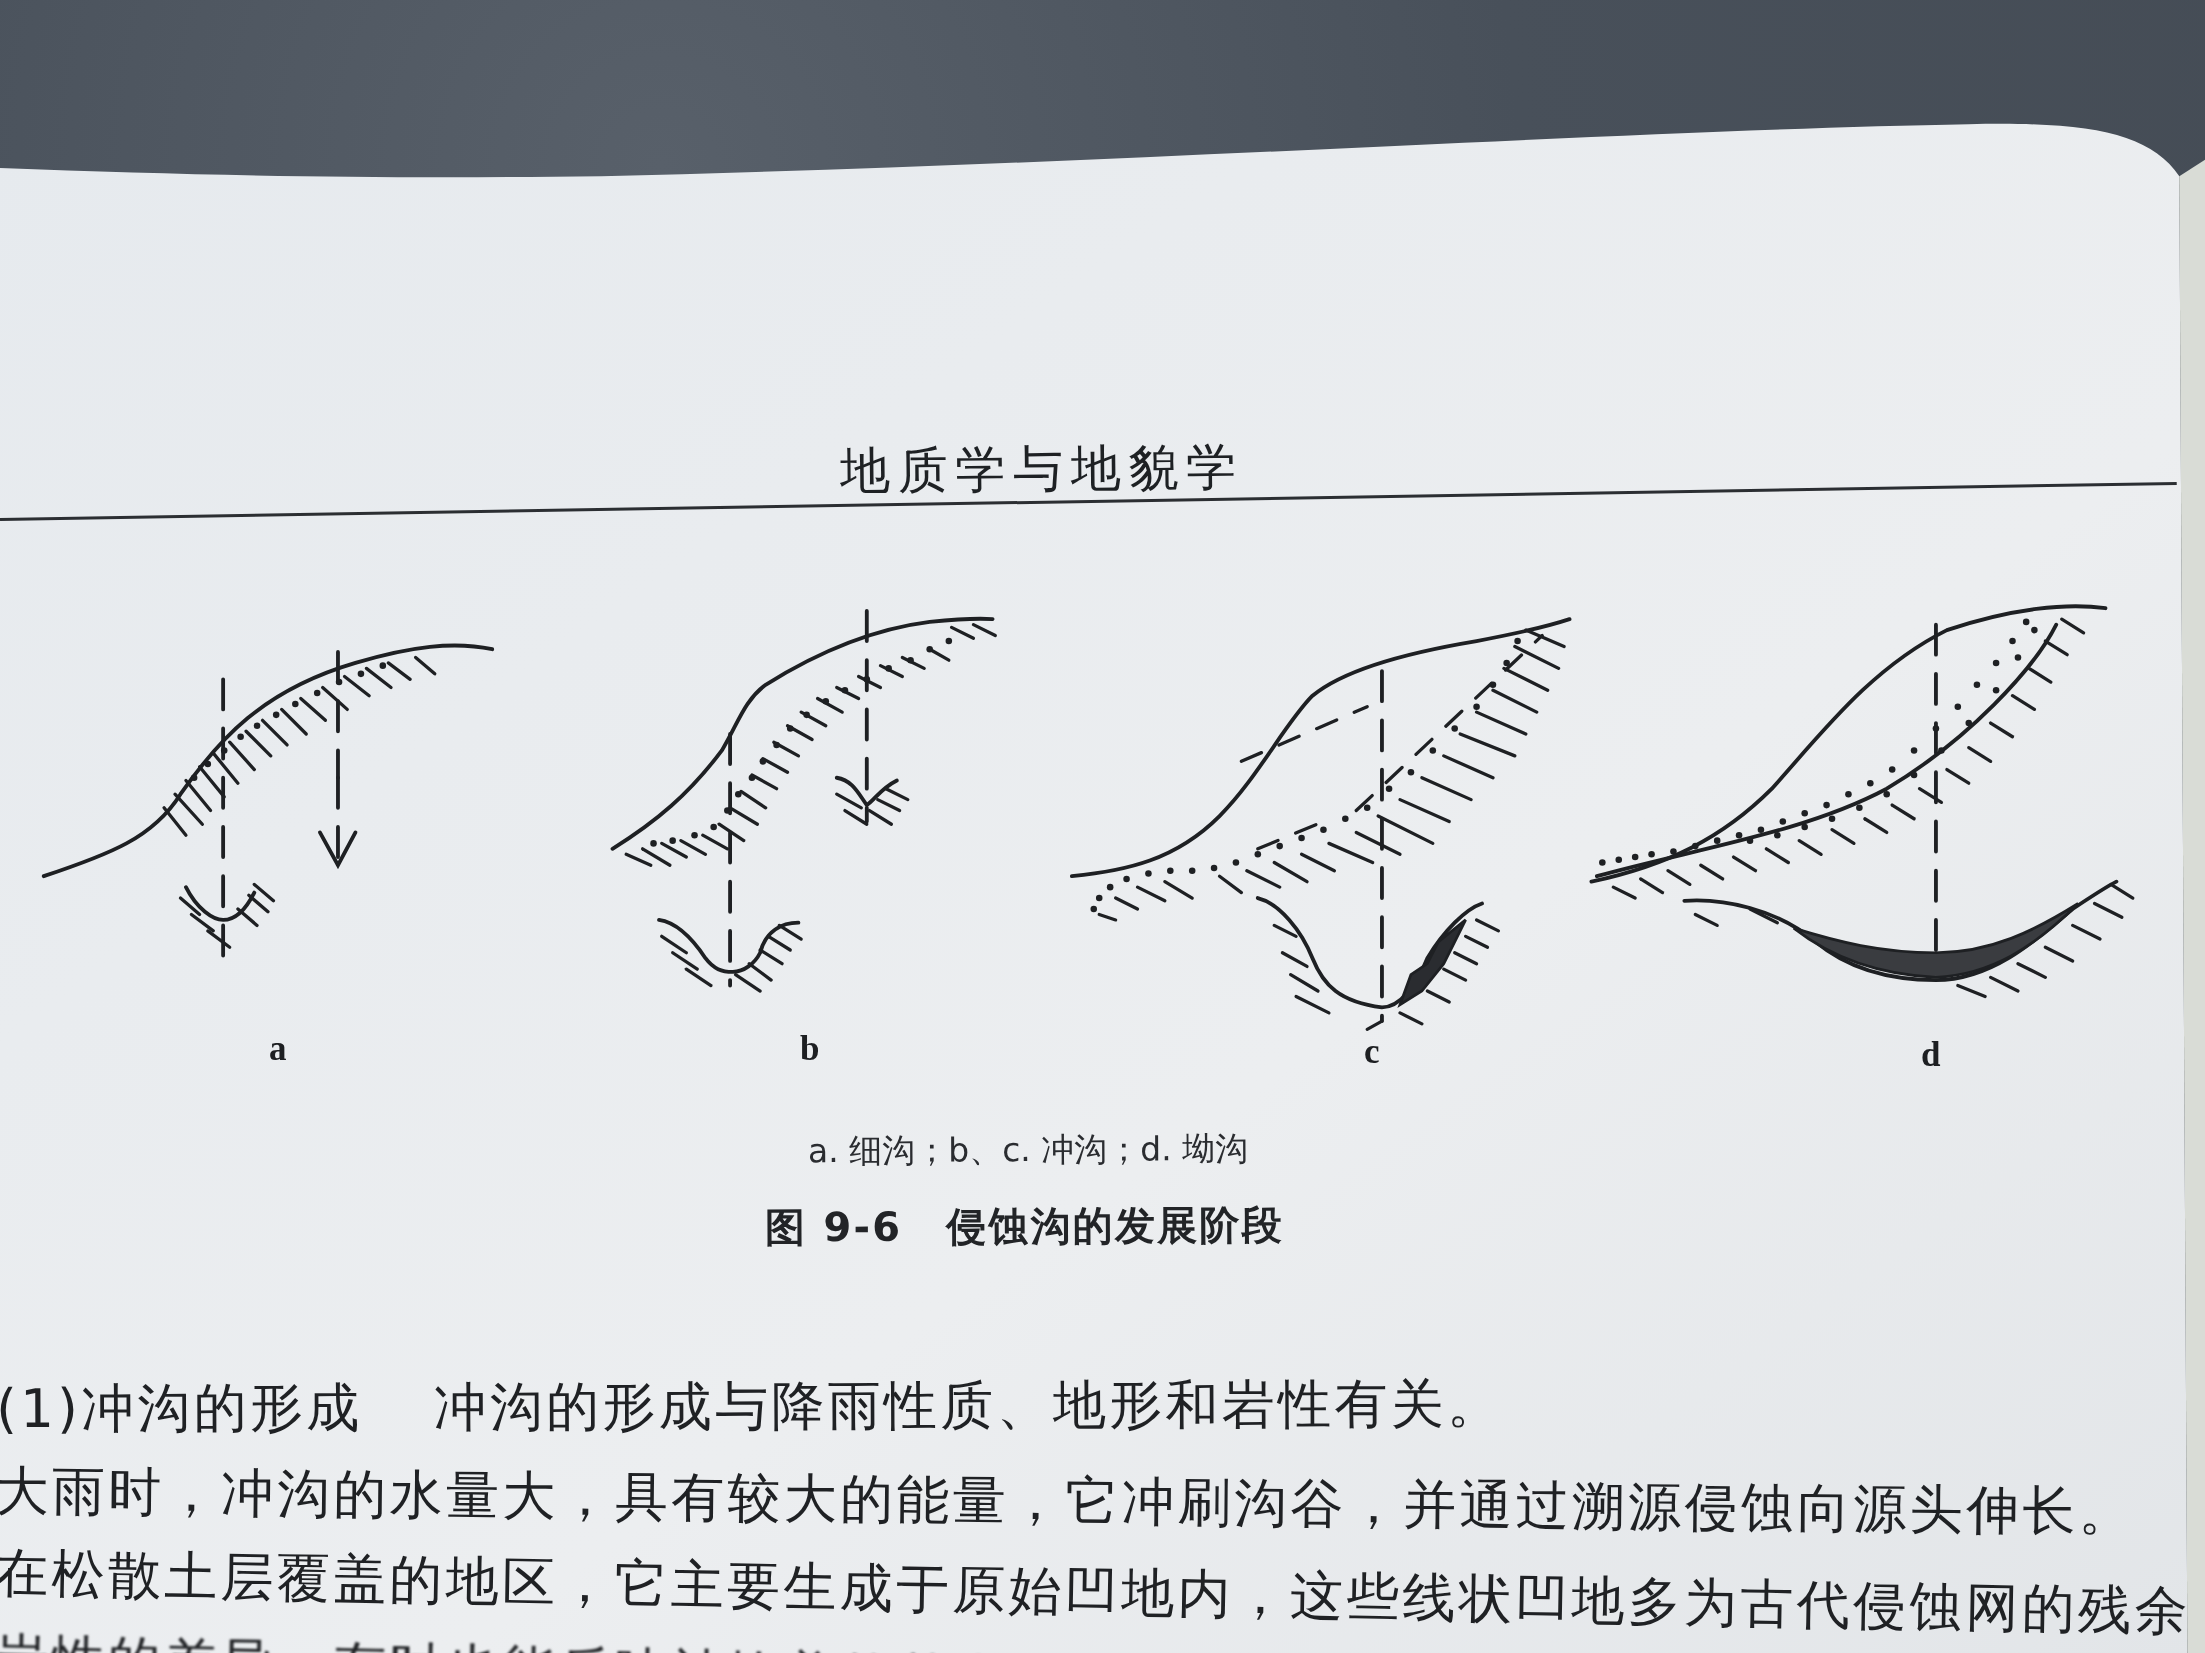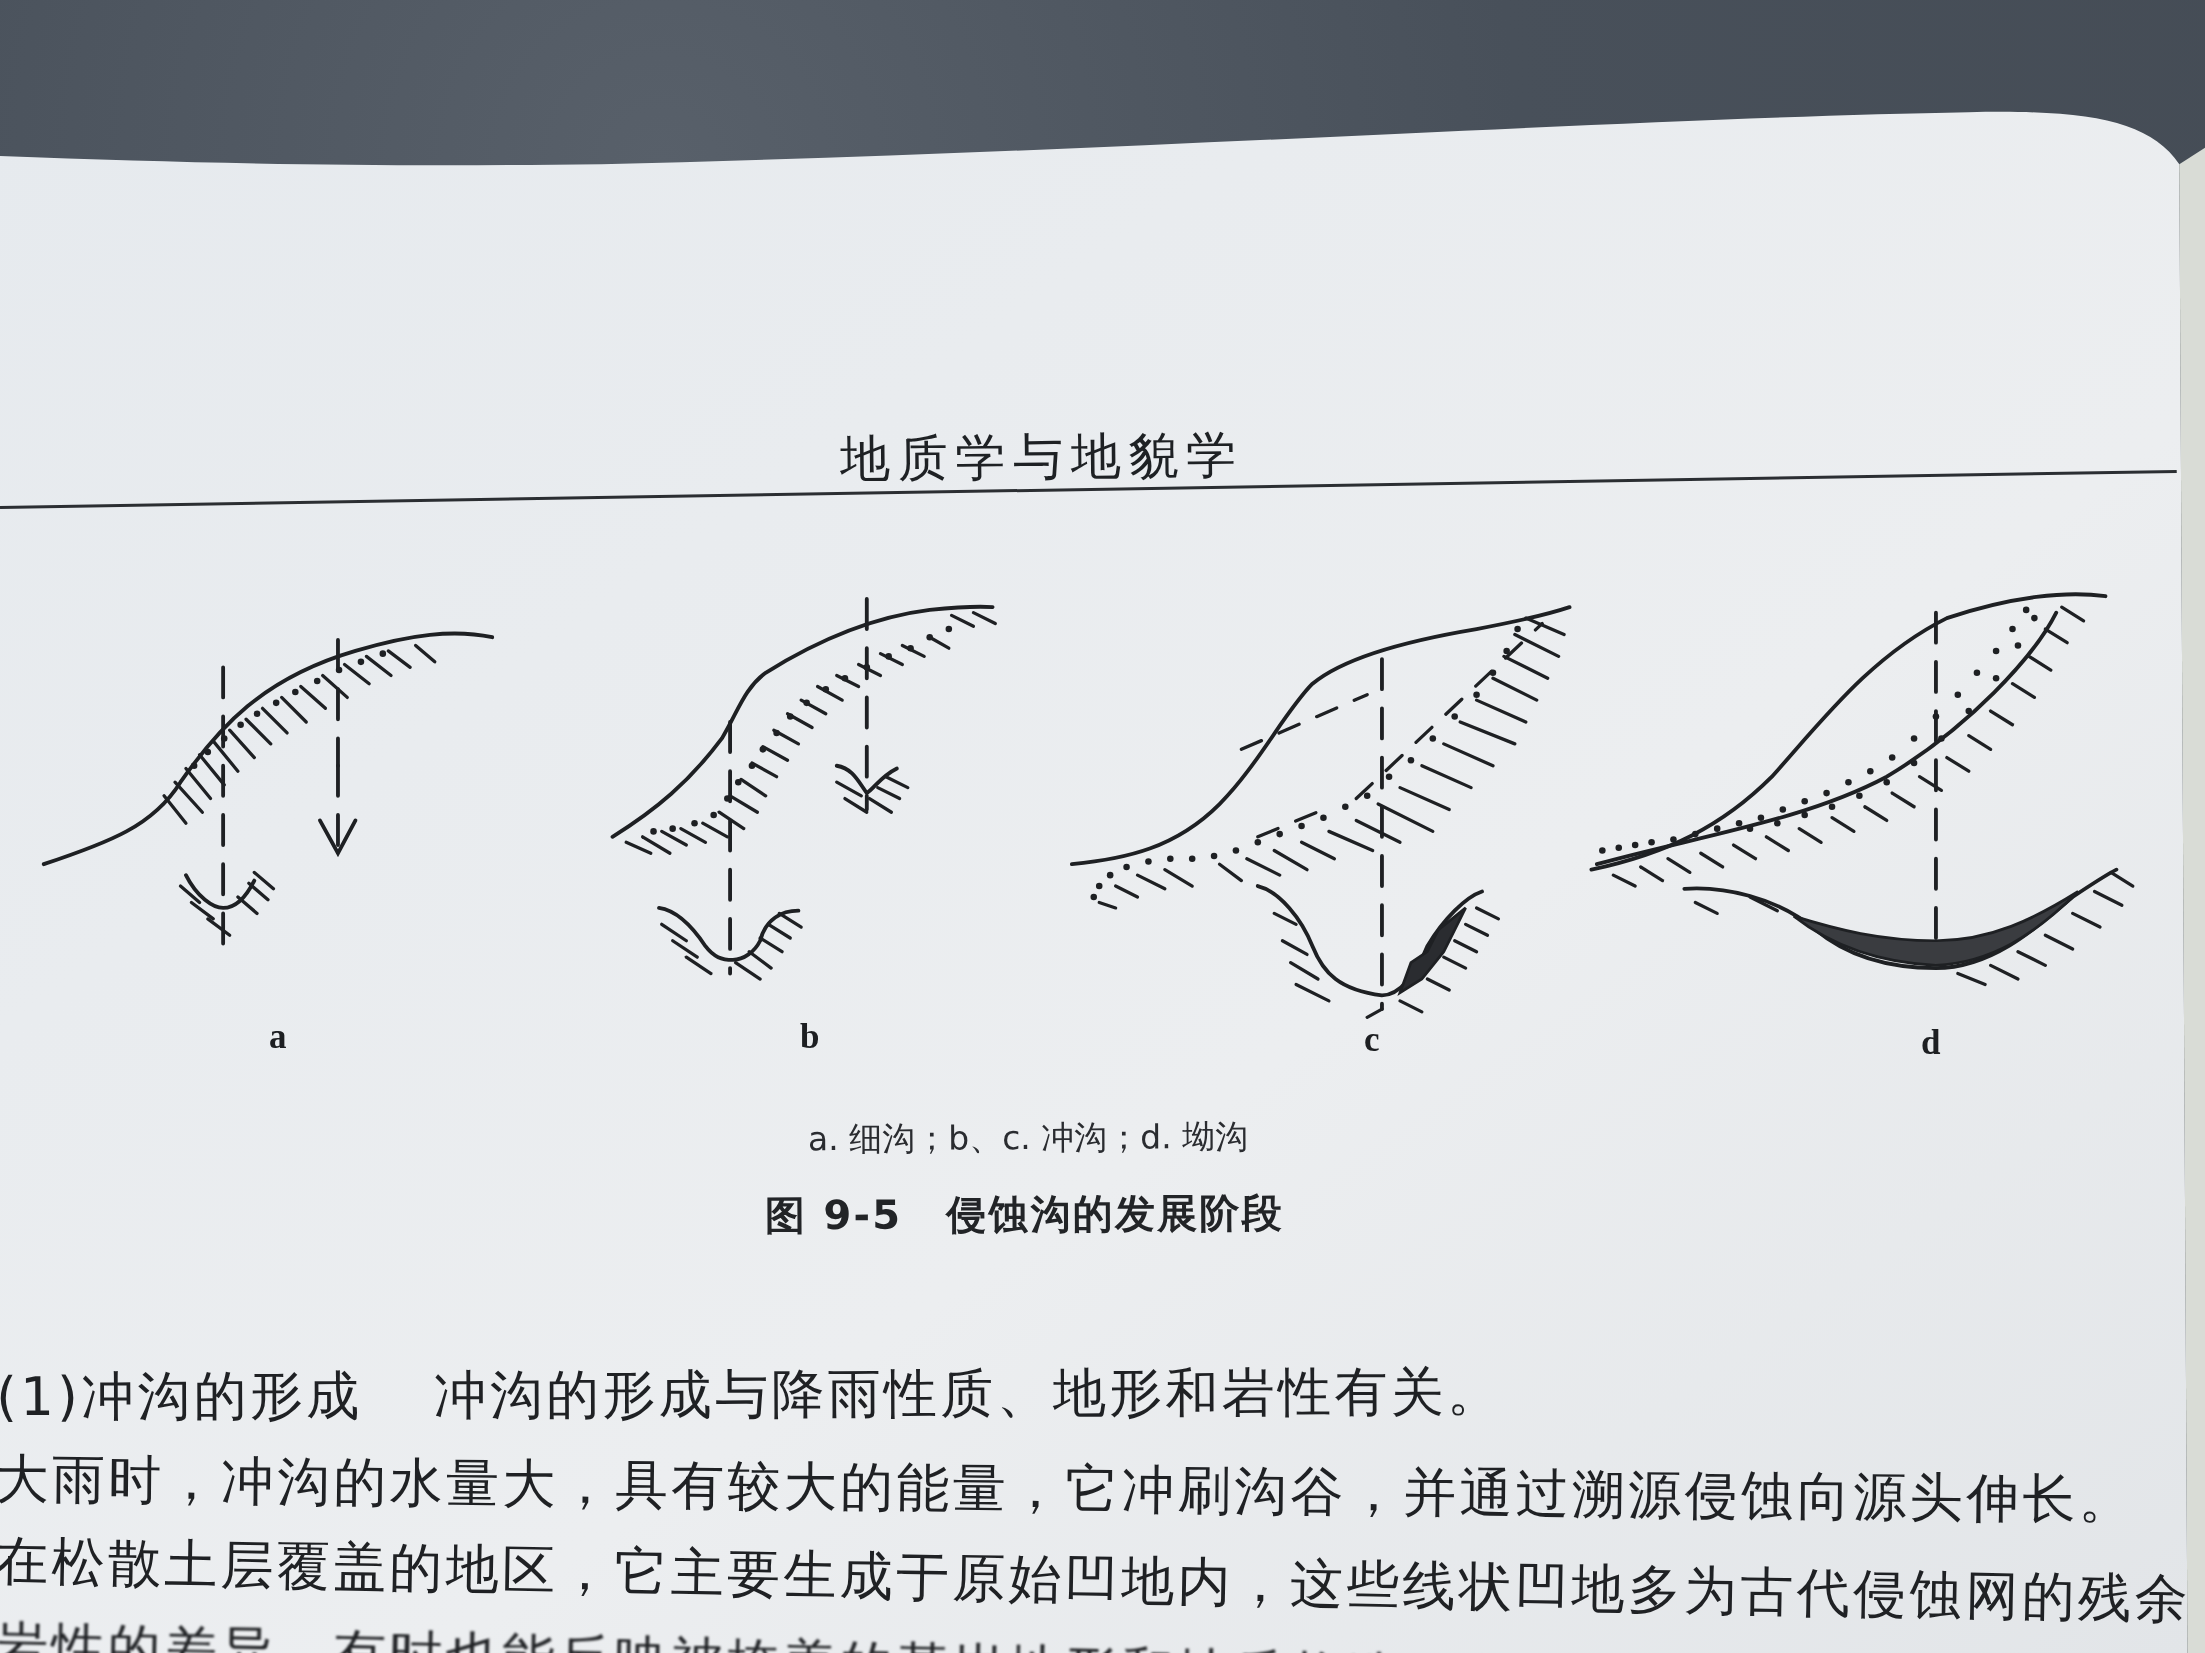--- a/index.html
+++ b/index.html
@@ -1,20 +1,20 @@
 <!DOCTYPE html>
 <html style="font-size:8.8px"><head>
 <meta charset="utf-8">
 <style>
   html,body{margin:0;padding:0;}
   body{width:2205px;height:1654px;overflow:hidden;background:#4b535d;position:relative;
        font-family:"DejaVu Serif","Liberation Serif",serif;}
   .bg-texture{position:absolute;inset:0;
     background:radial-gradient(circle at 30% 10%,#58606a 0,#48505a 40%,#434a53 100%);}
-  .page{position:absolute;left:0;top:0;width:2205px;height:1236px;}
+  .page{position:absolute;left:0;top:12px;width:2205px;height:1236px;}
   .page svg.paper{position:absolute;left:0;top:0;}
   .running-head{position:absolute;left:840px;top:424px;font-size:50px;letter-spacing:7.7px;color:#1e2124;
        font-family:"DejaVu Sans","Liberation Sans",sans-serif;transform:rotate(-0.6deg);}
   .head-rule{position:absolute;left:0;top:506px;width:2177px;height:2.7px;background:#2b2e32;
        transform-origin:0 0;transform:rotate(-0.95deg);}
   .panel-label{position:absolute;font-weight:bold;font-size:35px;color:#1d1f22;
        font-family:"Liberation Serif","DejaVu Serif",serif;}
   .figure-legend{position:absolute;left:808px;top:1116px;font-size:33px;color:#2a2c30;
        font-family:"DejaVu Sans","Liberation Sans",sans-serif;transform:rotate(-0.3deg);}
   .figure-title{position:absolute;left:765px;top:1187px;font-size:40px;font-weight:bold;color:#222427;
@@ -311,21 +311,21 @@
     </g>
   </svg>
 
   <div class="panel-label" style="left:269px;top:1017px;">a</div>
   <div class="panel-label" style="left:800px;top:1017px;">b</div>
   <div class="panel-label" style="left:1364px;top:1020px;">c</div>
   <div class="panel-label" style="left:1921px;top:1023px;">d</div>
 
   <div class="figure-legend">a. 细沟；b、c. 冲沟；d. 坳沟</div>
   <div class="figure-title">
-    <span class="num">图 9-5</span><span>侵蚀沟的发展阶段</span>
+    <span class="num">图 9-6</span><span>侵蚀沟的发展阶段</span>
   </div>
 
   <div class="body-text l1">
     <span>(1)冲沟的形成</span><span class="gap"></span><span>冲沟的形成与降雨性质、地形和岩性有关。</span>
   </div>
   <div class="body-text l2">大雨时，冲沟的水量大，具有较大的能量，它冲刷沟谷，并通过溯源侵蚀向源头伸长。</div>
   <div class="body-text l3">在松散土层覆盖的地区，它主要生成于原始凹地内，这些线状凹地多为古代侵蚀网的残余</div>
   <div class="body-text l4">岩性的差异，有时也能反映被掩盖的基岩地形和地质构造。在岩</div>
 </div>
 

